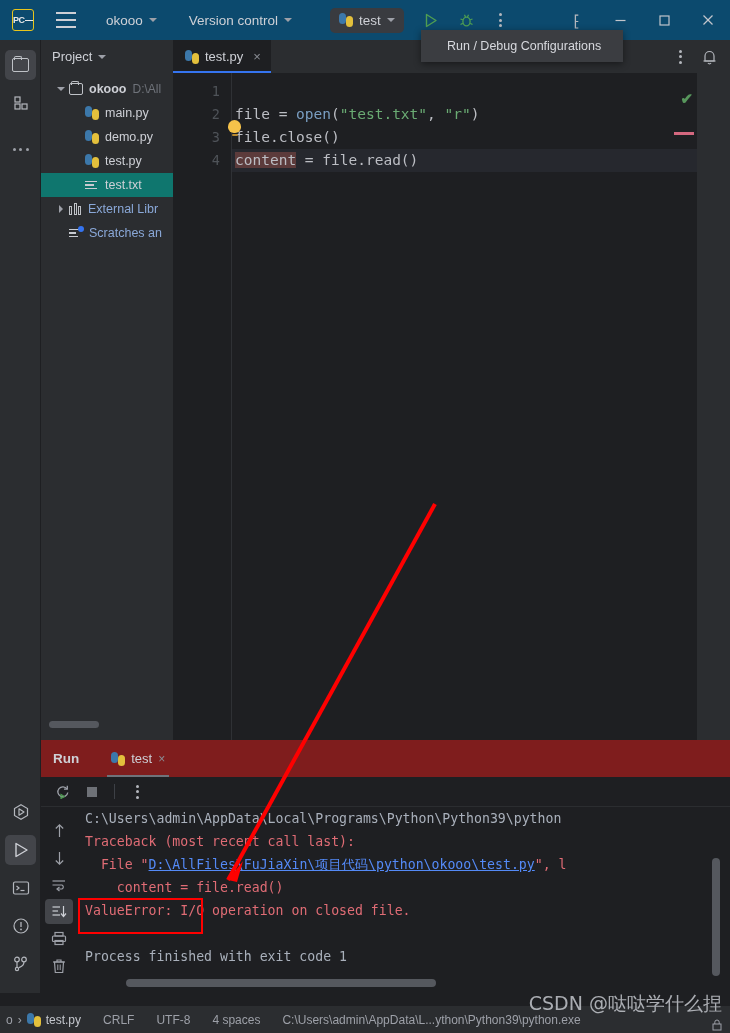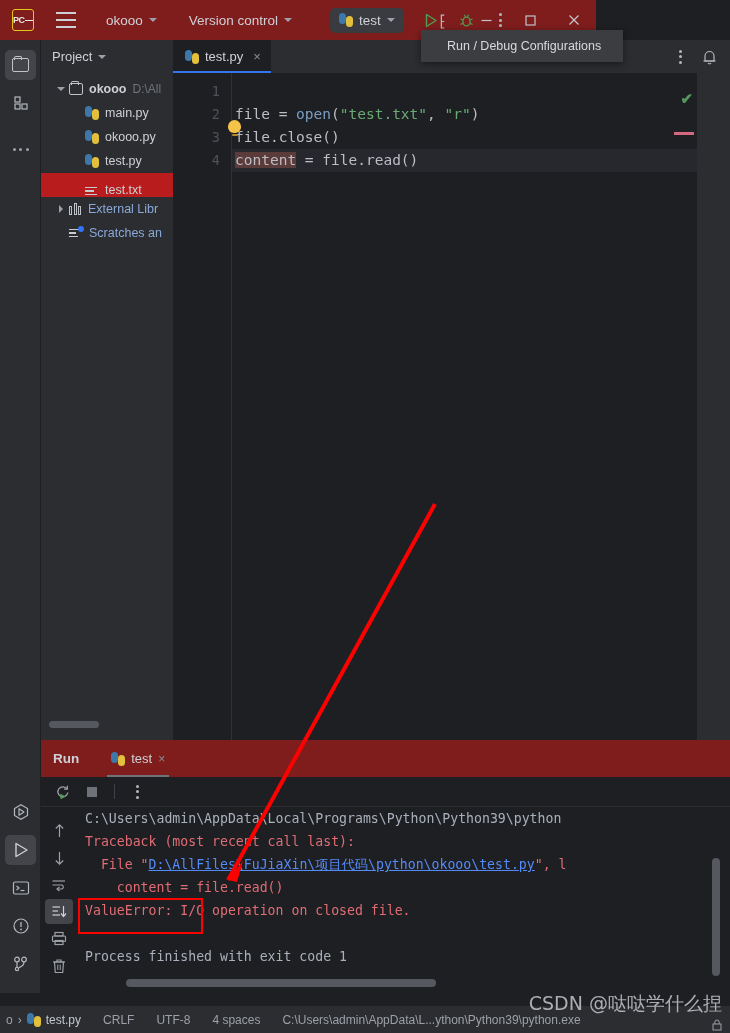--- a/index.html
+++ b/index.html
@@ -7,22 +7,22 @@
     width: 730px; height: 1033px;
     background: #2b2d30;
     font-family: "Liberation Sans", sans-serif;
     overflow: hidden;
     -webkit-font-smoothing: antialiased;
   }
   .app { position: relative; width: 730px; height: 1033px; background: #1e1f22; }
 
   
   .titlebar {
-    position: absolute; left: 0; top: 0; width: 596px; height: 40px;
-    background: #7f1d1d; display: flex; align-items: center;
+    position: absolute; left: 0; top: 0; width: 730px; height: 40px;
+    background: #0c4a6e; display: flex; align-items: center;
   }
   .pc-logo {
     width: 22px; height: 22px; margin-left: 12px;
     border: 1.5px solid #e8c51c; border-radius: 3px;
     display: flex; align-items: center; justify-content: center;
     font-size: 9px; font-weight: bold; color: #e8e8e8; letter-spacing: -0.5px;
     line-height: 1;
   }
   .pc-logo span { display: block; }
   .pc-logo .bar { width: 9px; height: 1.5px; background: #e8e8e8; margin-top: 1px; }
@@ -73,21 +73,21 @@
 
   
   .projpanel {
     position: absolute; left: 41px; top: 40px; width: 132px; height: 700px;
     background: #2b2d30;
   }
   .proj-header { height: 33px; display: flex; align-items: center; padding-left: 11px; gap: 6px; }
   .proj-header .t { color: #ced0d6; font-size: 13px; }
   .tree { padding-top: 4px; font-size: 12.5px; color: #ced0d6; }
   .tree-row { height: 24px; display: flex; align-items: center; white-space: nowrap; cursor: default; position: relative; }
-  .tree-row.sel { background: #b91c1c; border-radius: 0; align-items: flex-end; }
+  .tree-row.sel { background: #0f766e; border-radius: 0; }
   .tw { width: 16px; display: flex; align-items: center; justify-content: center; flex: 0 0 auto; }
   .arrow-d { width: 0; height: 0; border-left: 4px solid transparent; border-right: 4px solid transparent; border-top: 4.5px solid #9da0a8; }
   .arrow-r { width: 0; height: 0; border-top: 4px solid transparent; border-bottom: 4px solid transparent; border-left: 4.5px solid #9da0a8; }
   .folder-ic { width: 14px; height: 12px; border: 1.4px solid #bfc2c7; border-radius: 2px; position: relative; flex: 0 0 auto; }
   .folder-ic::before { content: ""; position: absolute; left: 1px; top: -3.5px; width: 6px; height: 3px; border: 1.4px solid #bfc2c7; border-bottom: none; border-radius: 2px 2px 0 0; }
   .txt-ic { width: 14px; height: 12px; flex: 0 0 auto; display: flex; flex-direction: column; justify-content: center; gap: 2px; }
   .txt-ic i { display: block; height: 1.4px; background: #c8cbd1; }
   .txt-ic i:nth-child(1) { width: 12px; }
   .txt-ic i:nth-child(2) { width: 9px; }
   .txt-ic i:nth-child(3) { width: 12px; }
@@ -342,21 +342,21 @@
         <span class="tree-sub">D:\All</span>
       </div>
 
       <div class="tree-row" style="padding-left:44px">
         <span class="pyicon"></span>
         <span class="tree-label">main.py</span>
       </div>
 
       <div class="tree-row" style="padding-left:44px">
         <span class="pyicon"></span>
-        <span class="tree-label">okooo.py</span>
+        <span class="tree-label">demo.py</span>
       </div>
 
       <div class="tree-row" style="padding-left:44px">
         <span class="pyicon"></span>
         <span class="tree-label">test.py</span>
       </div>
 
       <div class="tree-row sel" style="padding-left:44px">
         <span class="txt-ic">
             <i></i>

